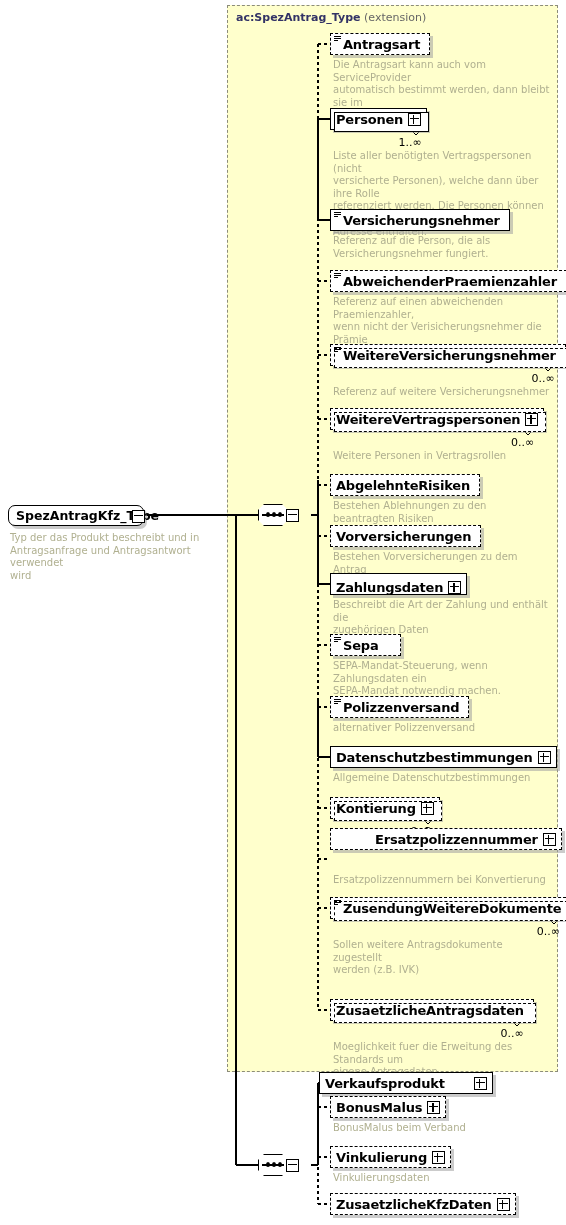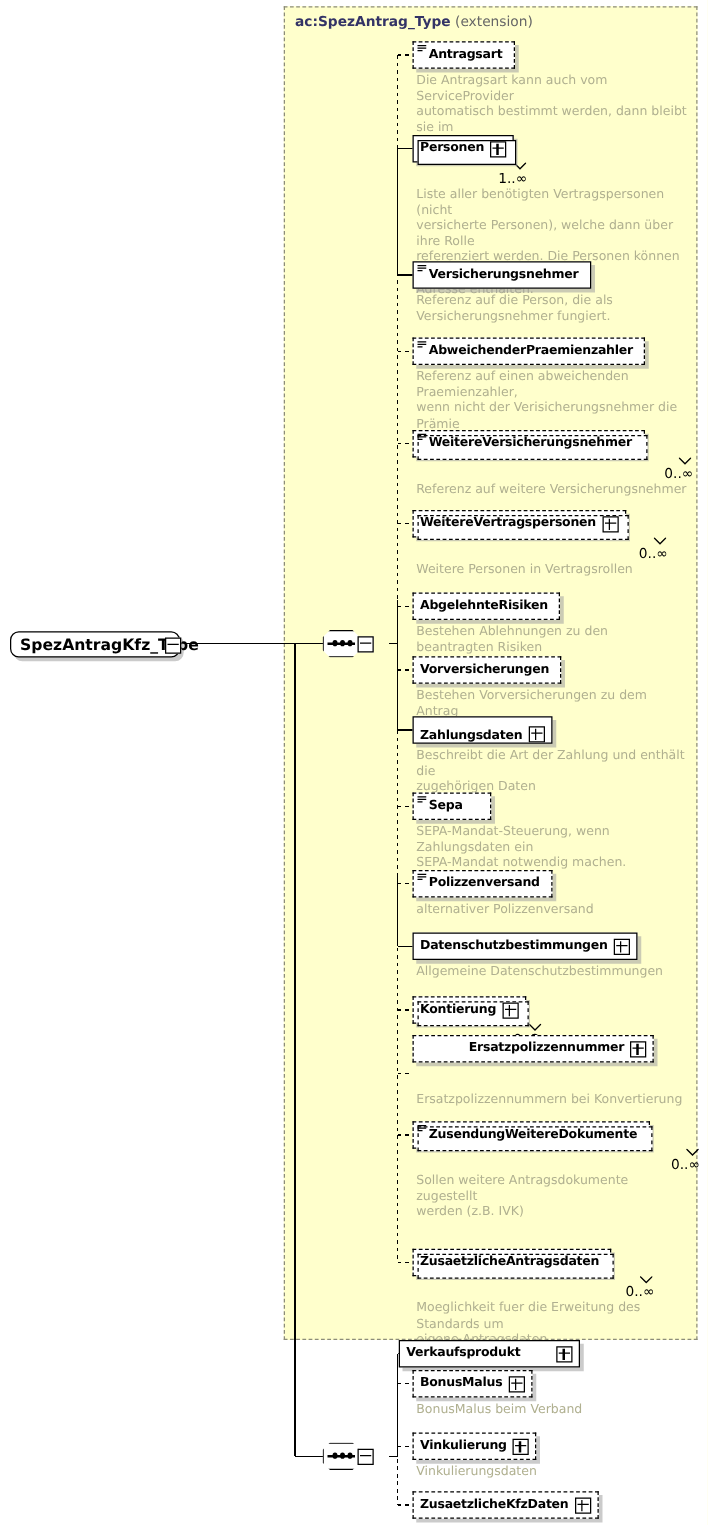--- a/index.html
+++ b/index.html
@@ -32,21 +32,21 @@
     position:absolute;box-sizing:border-box;
     background:#ffffff;
     border:1.6px solid #000000;
     height:22px;
     display:flex;align-items:center;
     padding:0 5px 0 5px;
     box-shadow:3px 3px 0 0 rgba(160,160,160,.55);
   }
   .node.opt{border-style:dashed;border-width:1.6px;}
   .node .lbl{
-    font-size:10px;font-weight:bold;color:#000000;
+    font-size:13px;font-weight:bold;color:#000000;
     letter-spacing:-.2px;white-space:nowrap;line-height:1;
   }
   
   .node.rep::before{
     content:"";position:absolute;left:3px;top:3px;right:-3px;bottom:-3px;
     background:#ffffff;border:1.6px solid #000000;z-index:-1;
     border-style:inherit;
   }
   .node.rep{z-index:1;}
 
@@ -176,20 +176,23 @@
       <line x1="318" y1="1107" x2="330" y2="1107" stroke-dasharray="3,3"></line>
       <line x1="318" y1="1157" x2="330" y2="1157" stroke-dasharray="3,3"></line>
       <line x1="318" y1="1204" x2="330" y2="1204" stroke-dasharray="3,3"></line>
     </g>
   </svg>
 
   <div class="root">
     <span class="lbl">SpezAntragKfz_Type</span>
   </div>
   <div class="root-plus"></div>
+  <div class="desc" style="left:10px;top:532px;width:210px;">Typ der das Produkt beschreibt und in
+Antragsanfrage und Antragsantwort verwendet
+wird</div>
 
   <div class="seq" style="left:258px;top:504px;">
     <div class="oct"></div>
     <div class="dots">
       <span class="d" style="left:4px;"></span>
       <span class="d" style="left:10px;"></span>
       <span class="d" style="left:16px;"></span>
     </div>
     <div class="sq"></div>
   </div>

